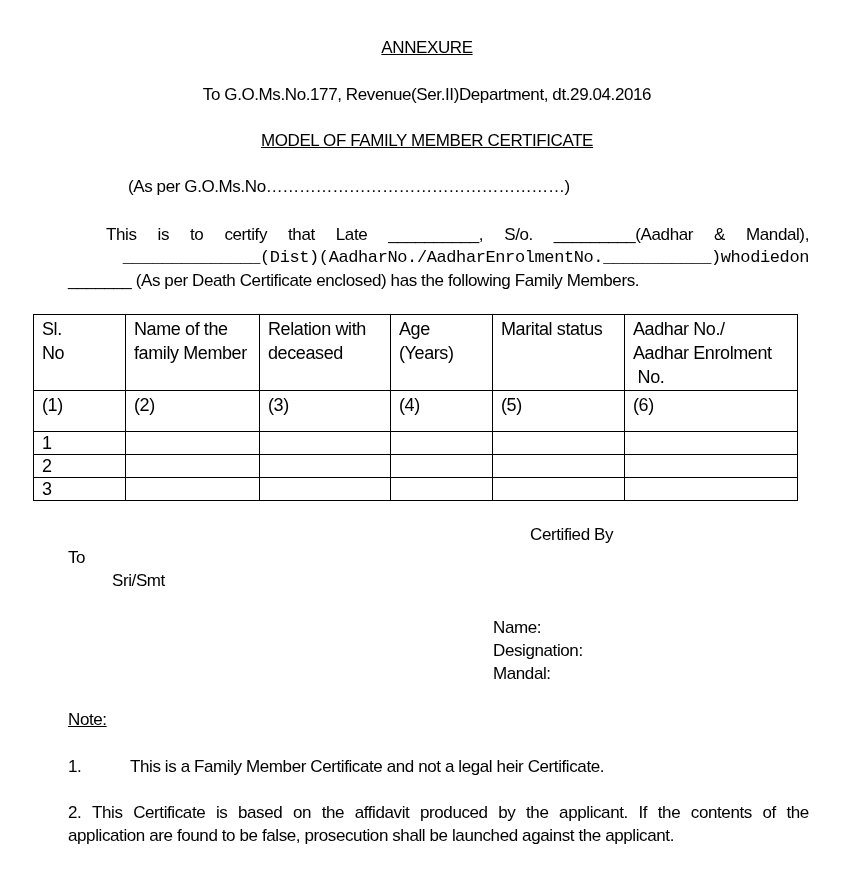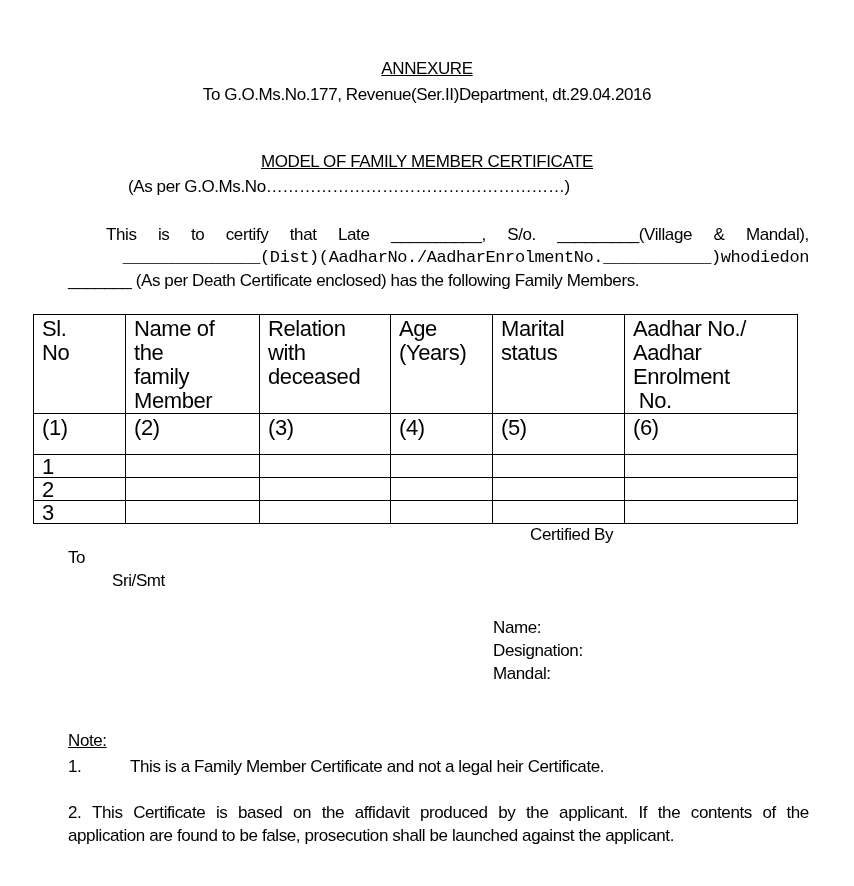--- a/index.html
+++ b/index.html
@@ -3,29 +3,29 @@
 <meta charset="utf-8">
 <style>
   html, body { margin: 0; padding: 0; background: #ffffff; }
   body {
     width: 854px; height: 886px; position: relative; overflow: hidden;
     font-family: "Liberation Sans", sans-serif; color: #000;
     font-size: 17px; letter-spacing: -0.4px;
   }
   .abs { position: absolute; white-space: nowrap; }
   .center { left: 0; width: 854px; text-align: center; }
-  .u { text-decoration: underline; margin-top: 21px; }
+  .u { text-decoration: underline; }
 
   table.fm {
     position: absolute; left: 33px; top: 314px; width: 764px;
     border-collapse: collapse; table-layout: fixed;
   }
   table.fm td {
     border: 1.3px solid #000; vertical-align: top;
-    padding: 2px 10px 0 8px; font-size: 22px; line-height: 24px;
+    padding: 2px 10px 0 8px; font-size: 18px; line-height: 24px;
   }
   table.fm tr.hdr td { height: 73px; }
   table.fm tr.num td { height: 38px; }
   table.fm tr.row td { height: 21px; line-height: 21px; padding-top: 1px; }
 </style>
 </head>
 <body>
 
 <div class="abs center u" style="top:38px;">ANNEXURE</div>
 <div class="abs center" style="top:85px;">To G.O.Ms.No.177, Revenue(Ser.II)Department, dt.29.04.2016</div>
@@ -34,21 +34,21 @@
 
 <div class="abs" style="left:106px; top:225px; width:703px; display:flex; justify-content:space-between;">
   <span>This</span>
   <span>is</span>
   <span>to</span>
   <span>certify</span>
   <span>that</span>
   <span>Late</span>
   <span>__________,</span>
   <span>S/o.</span>
-  <span>_________(Village</span>
+  <span>_________(Aadhar</span>
   <span>&amp;</span>
   <span>Mandal),</span>
 </div>
 <div class="abs" style="left:68px; top:248px; width:741px; display:flex; justify-content:flex-end;font-family:Liberation Mono, monospace;">
   <span>______________</span>
   <span>(Dist)</span>
   <span>(Aadhar</span>
   <span>No./</span>
   <span>Aadhar</span>
   <span>Enrolment</span>

